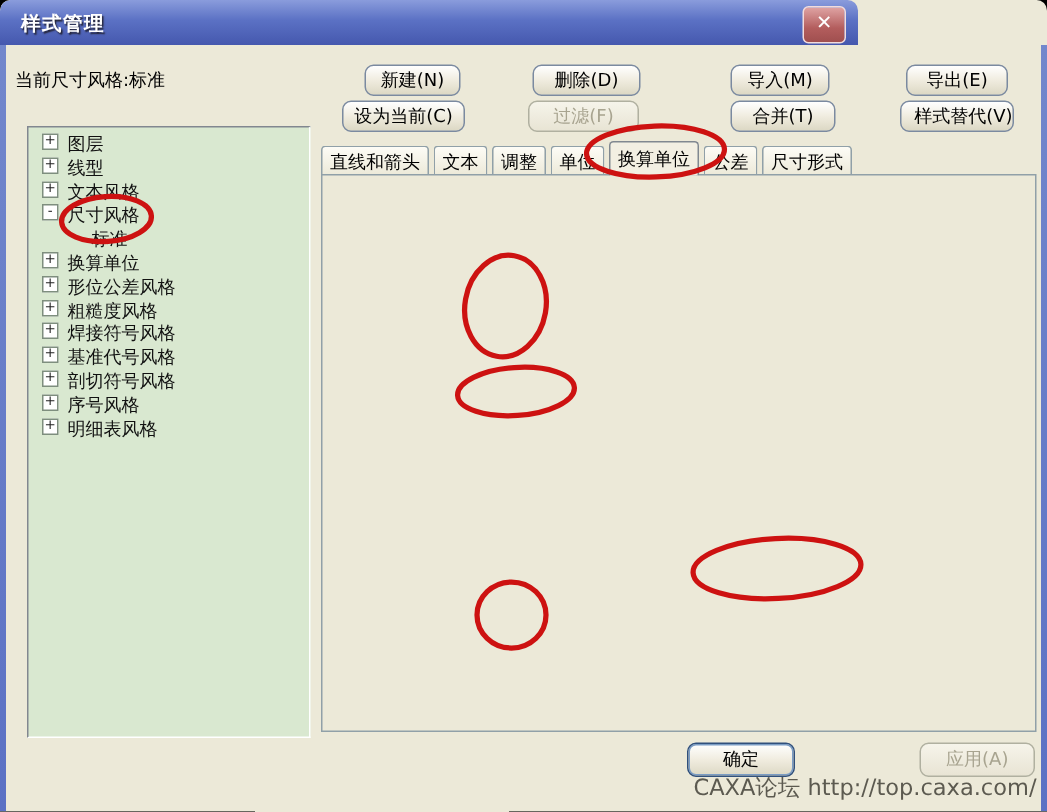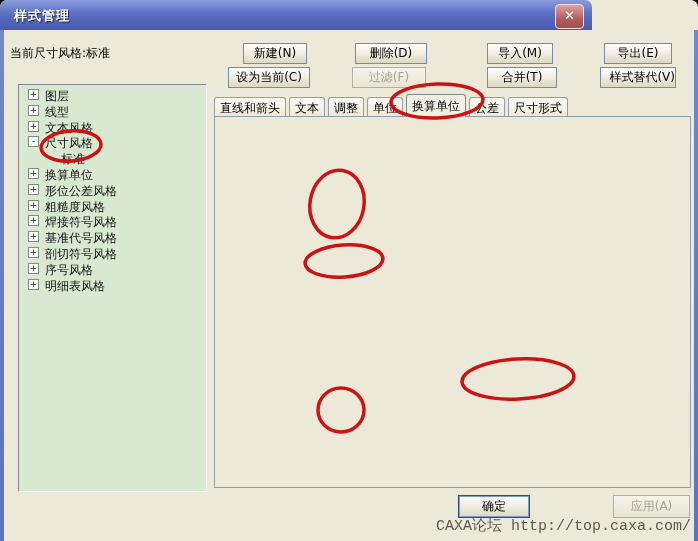--- a/index.html
+++ b/index.html
@@ -1,41 +1,41 @@
 <!DOCTYPE html>
 <html><head>
 <meta charset="utf-8">
 <style>
   html,body{margin:0;padding:0;background:#000;}
   #win{position:relative;width:698px;height:541px;font-family:"DejaVu Sans","Liberation Sans",sans-serif;
        background:#ece9d8;overflow:hidden;border-radius:7px 7px 0 0;}
   
   #titlebar{position:absolute;left:0;top:0;width:572px;height:30px;
-    background:linear-gradient(#8a9cdc 0%,#5b71c4 45%,#4558ae 100%);border-radius:7px 7px 0 0;padding-left:20px;}
+    background:linear-gradient(#8a9cdc 0%,#5b71c4 45%,#4558ae 100%);border-radius:7px 7px 0 0;}
   .win-title{position:absolute;left:14px;top:7px;color:#fff;font-size:13px;font-weight:bold;
     text-shadow:1px 1px 1px #223;letter-spacing:1px;}
   #close-btn{position:absolute;right:8px;top:4px;width:27px;height:23px;border-radius:4px;
     background:linear-gradient(#dfa3a3,#b35d5d 60%,#a04f4f);border:1px solid #f2dcdc;
     color:#fff;font-weight:bold;font-size:13px;text-align:center;line-height:21px;cursor:pointer;}
   #frame-l,#frame-r{position:absolute;top:30px;bottom:0;width:4px;
     background:linear-gradient(#7287cc,#5b71c4);}
   #frame-l{left:0}#frame-r{right:0}
   .lbl{position:absolute;font-size:12px;color:#000;white-space:nowrap;}
   
   #tree{position:absolute;left:18px;top:84px;width:189px;height:408px;background:#d9e8d0;
     border-top:1px solid #828790;border-left:1px solid #828790;
     border-bottom:1px solid #fff;border-right:1px solid #fff;padding-top:2px;box-sizing:border-box;}
   .tree-row{position:relative;height:15.8px;font-size:12px;color:#111;cursor:default;white-space:nowrap;}
   .tree-box{position:absolute;left:9px;top:2px;width:11px;height:11px;background:#fff;
     border:1px solid #7e8e7e;box-sizing:border-box;font-size:9px;line-height:8px;text-align:center;color:#222;}
   .tree-label{position:absolute;left:26px;top:1px;}
   .tree-row.leaf .tree-label{left:42px;}
   
   .btn{position:absolute;height:21px;font-size:12px;color:#000;text-align:center;
-    background:linear-gradient(#fff,#f0ecdf 50%,#dcd8c4);border:1px solid #7b8aa0;border-radius:0;
+    background:linear-gradient(#fff,#f0ecdf 50%,#dcd8c4);border:1px solid #7b8aa0;border-radius:6px;
     line-height:19px;cursor:pointer;box-sizing:border-box;}
   .btn.disabled{color:#a8a490;background:linear-gradient(#f6f4ea,#e8e4d4);border-color:#b0b0a0;cursor:default;}
   .btn.default-btn{border:1px solid #30507c;box-shadow:0 0 0 1px #7a9cc4 inset;}
   
   #tabstrip{position:absolute;left:214px;top:96px;height:21px;display:flex;align-items:flex-end;}
   .tab{height:20px;margin-right:3px;padding:0 5px;font-size:12px;line-height:20px;text-align:center;
     background:linear-gradient(#fdfcf6,#ece9d8);border:1px solid #90a0a8;border-bottom:none;
     border-radius:3px 3px 0 0;cursor:pointer;white-space:nowrap;box-sizing:border-box;}
   .tab.active{height:23px;line-height:22px;background:#f2efe2;position:relative;z-index:3;
     border-color:#808890;}
@@ -63,21 +63,21 @@
     border:1px solid #6a8db5;box-sizing:border-box;cursor:pointer;}
   .radio.selected:after{content:"";position:absolute;left:3px;top:3px;width:5px;height:5px;
     border-radius:50%;background:#2ca32c;}
   
   #preview{position:absolute;left:449px;top:125px;width:216px;height:167px;background:#000;
     border-top:2px solid #9a9a8c;border-left:2px solid #9a9a8c;
     border-bottom:2px solid #fff;border-right:2px solid #fff;box-sizing:border-box;}
   #preview svg{display:block;}
   .dim-text{fill:#d9d38e;font-size:8px;font-family:"DejaVu Sans Mono","Liberation Mono",monospace;}
   
-  #watermark{position:absolute;right:7px;top:516px;font-size:15px;color:#5c5a50;font-family:Liberation Mono, monospace;}
+  #watermark{position:absolute;right:7px;top:516px;font-size:15px;color:#5c5a50;}
   
   #annot{position:absolute;left:0;top:0;z-index:50;pointer-events:none;}
 </style>
 </head>
 <body>
 
 <div id="win">
 
   <div id="titlebar">
     <span class="win-title">样式管理</span>

